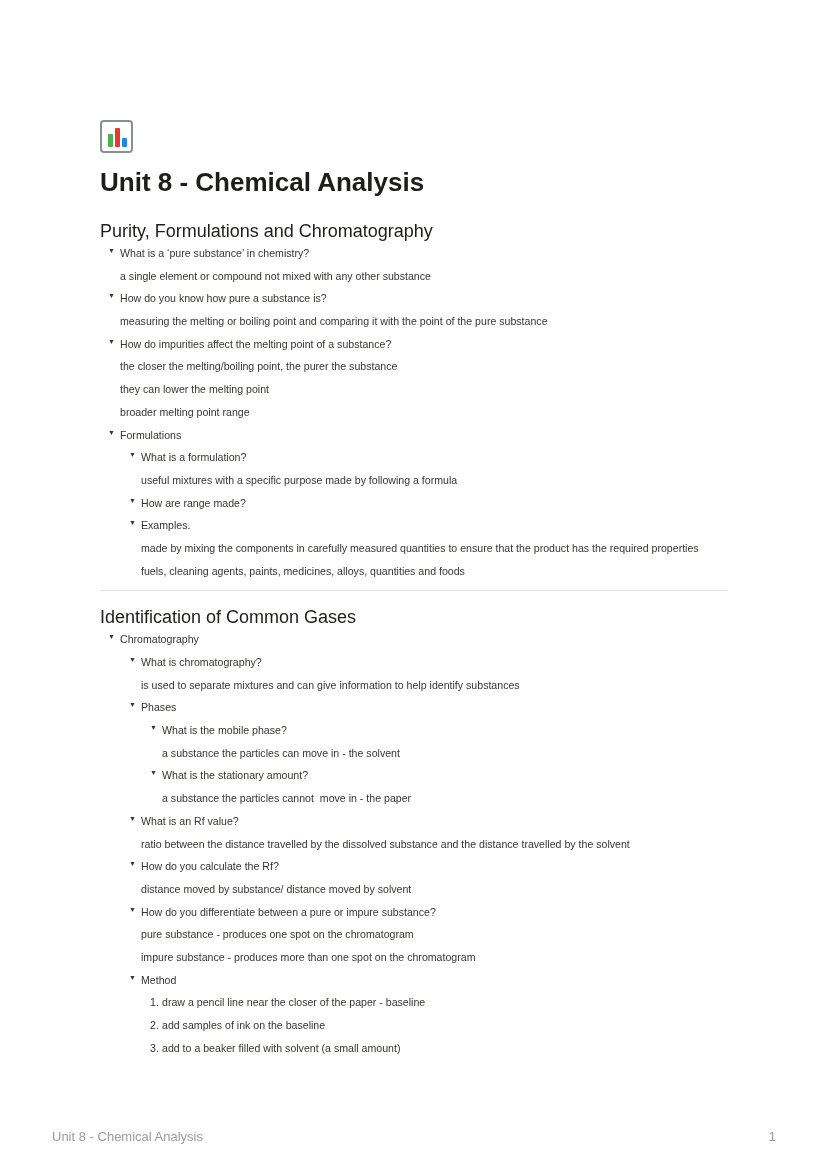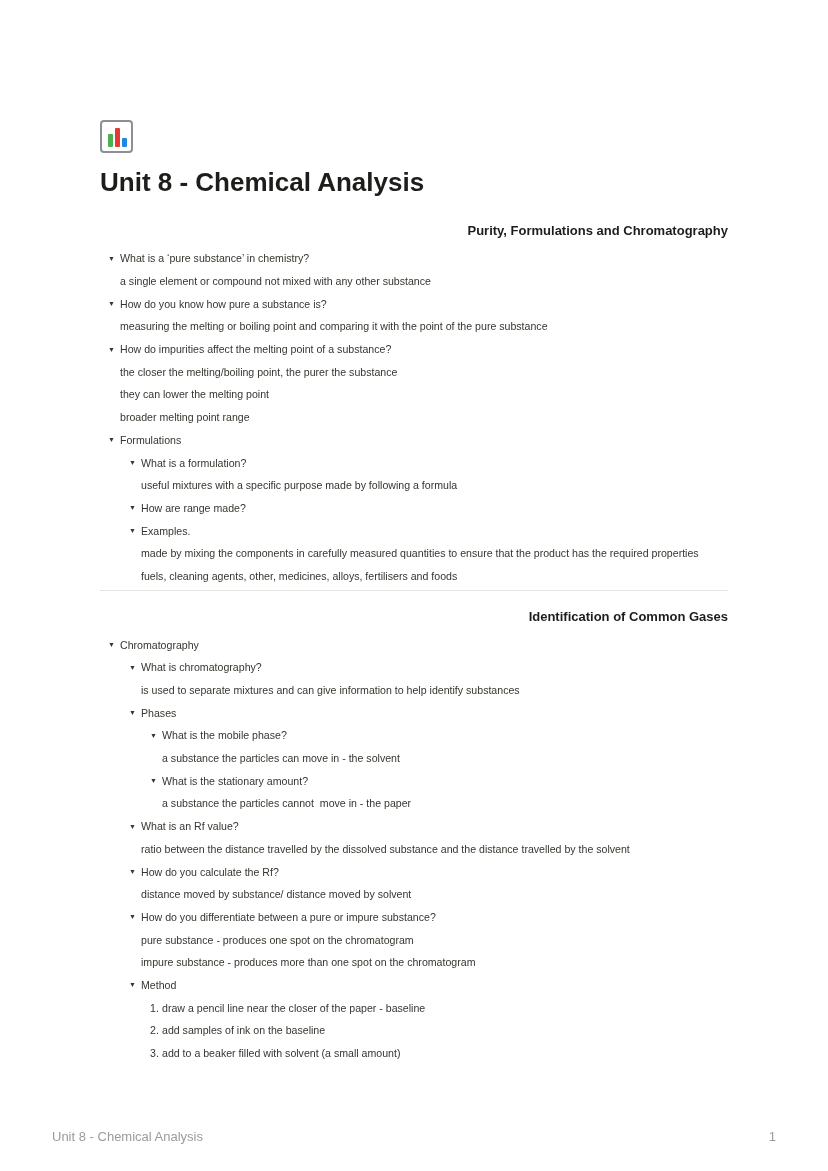--- a/index.html
+++ b/index.html
@@ -30,33 +30,32 @@
 
   .page-title {
     margin-top: 14px;
     font-size: 26px;
     line-height: 30px;
     font-weight: 700;
     color: #1d1d1b;
   }
   .section-heading {
     margin-top: 24px;
-    font-size: 13px;
+    font-size: 18px;
     line-height: 20px;
-    font-weight: 700;
+    font-weight: 400;
     color: #1d1d1b;
-    text-align: right;
   }
   .divider { border: none; border-top: 1px solid #e4e4e3; margin: 3px 0 16px 0; }
   .divider + .section-heading { margin-top: 0; }
 
   .blocks { margin-top: 6px; }
   .block {
     display: flex;
-    align-items: center;
+    align-items: flex-start;
     height: 22.7px;
     font-size: 10.6px;
     color: #37352f;
   }
   .block .marker {
     flex: 0 0 12px;
     width: 12px;
     font-size: 10.6px;
     color: #37352f;
   }
@@ -143,21 +142,21 @@
         <div class="block indent-1">
     <span class="marker triangle">▼</span>
     <span class="block-text">Examples.</span>
   </div>
         <div class="block indent-1">
     <span class="marker"></span>
     <span class="block-text">made by mixing the components in carefully measured quantities to ensure that the product has the required properties</span>
   </div>
         <div class="block indent-1">
     <span class="marker"></span>
-    <span class="block-text">fuels, cleaning agents, other, medicines, alloys, fertilisers and foods</span>
+    <span class="block-text">fuels, cleaning agents, paints, medicines, alloys, quantities and foods</span>
   </div>
       </div>
 
     <hr class="divider">
 
     <h2 class="section-heading">Identification of Common Gases</h2>
     <div class="blocks">
         <div class="block indent-0">
     <span class="marker triangle">▼</span>
     <span class="block-text">Chromatography</span>

